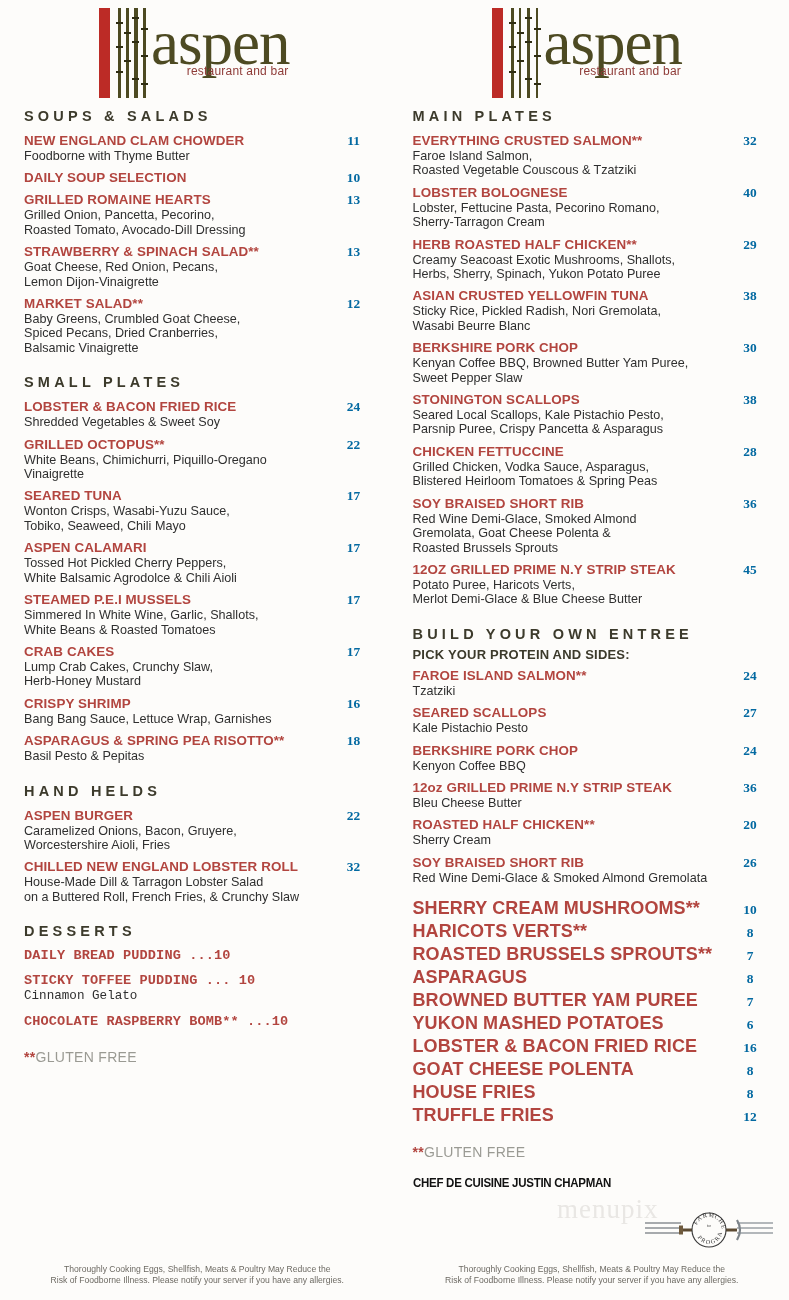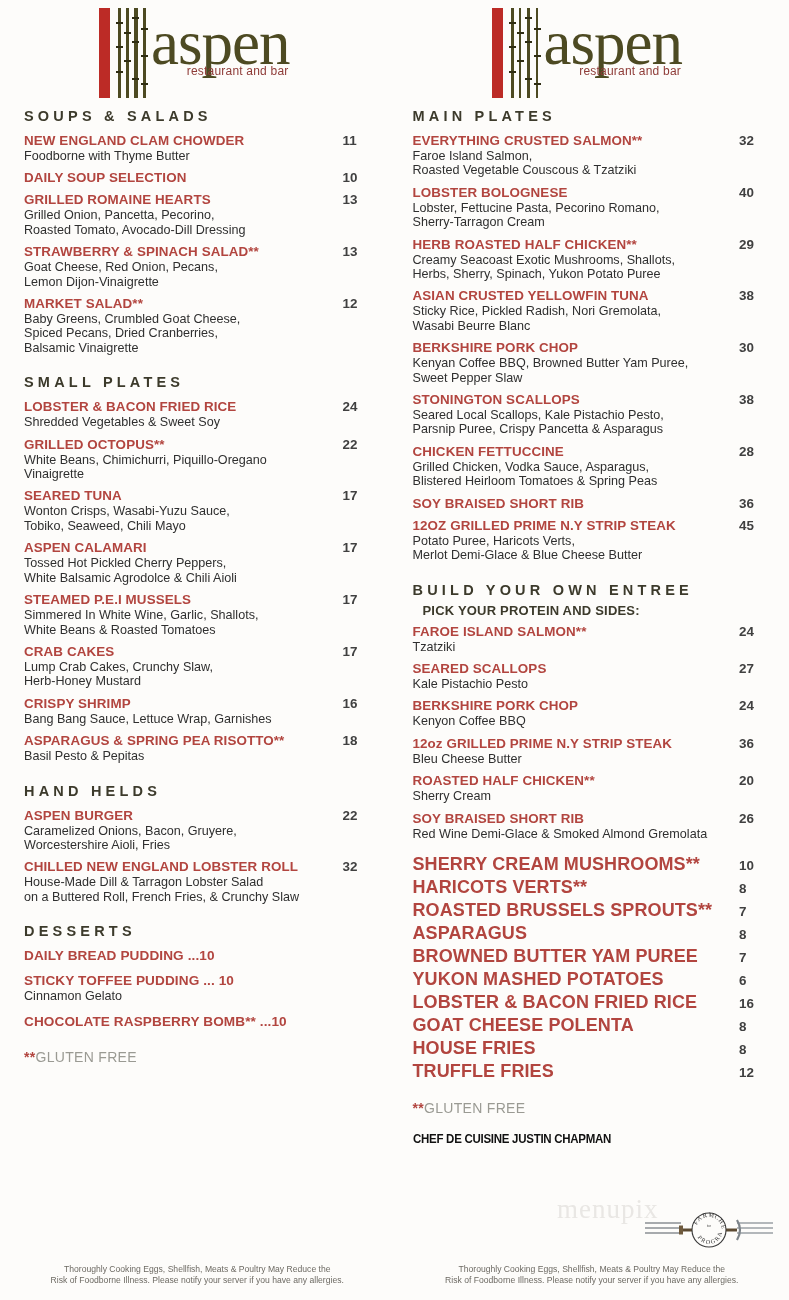--- a/index.html
+++ b/index.html
@@ -37,42 +37,42 @@
   }
 
   
   .section-title{
     color:#3c3a2b;font-weight:bold;font-size:14.5px;
     letter-spacing:4.2px;margin:0 0 9px 0;
   }
   .sec-spaced{margin-top:19px;}
   .subhead{
     color:#3c3a2b;font-weight:bold;font-size:13px;letter-spacing:.2px;
-    margin:-4px 0 6px 10px;
+    margin:-4px 0 6px 0;
   }
 
   .item{margin-bottom:7px;position:relative;}
   .item-head{display:flex;align-items:flex-start;justify-content:space-between;}
   .item-name{
     color:#b2453f;font-weight:bold;font-size:13.4px;letter-spacing:.1px;
     line-height:15px;padding-right:8px;
   }
   .item-price{
-    color:#404040;font-weight:bold;font-size:13.4px;line-height:15px;
-    min-width:22px;text-align:left;flex:0 0 auto;
+    color:#0369a1;font-weight:bold;font-size:13.4px;line-height:15px;
+    min-width:22px;text-align:center;flex:0 0 auto;font-family:Liberation Serif, serif;
   }
   .item-desc{
     color:#2f2f2f;font-size:12.6px;line-height:14.4px;
     margin-top:1px;max-width:300px;
   }
   .col.right .item-desc{max-width:310px;}
 
   
   .dessert .item-name{font-size:13.6px;}
-  .dessert{margin-bottom:10px;}
+  .dessert{margin-bottom:10px;font-family:Liberation Mono, monospace;}
 
   
   .side-row{display:flex;justify-content:space-between;align-items:baseline;margin-bottom:7px;}
   .side-row .item-name{font-size:18px;}
 
   
   .gf-note{
     font-size:14px;color:#9a9a93;letter-spacing:.3px;margin-top:20px;
   }
   .gf-note .ast{color:#b2453f;font-weight:bold;}
@@ -344,20 +344,21 @@
             <div class="item-name">CHICKEN FETTUCCINE</div>
             <div class="item-price">28</div>
           </div>
           <div class="item-desc">Grilled Chicken, Vodka Sauce, Asparagus,<br>Blistered Heirloom Tomatoes &amp; Spring Peas</div>
         </div>
         <div class="item">
           <div class="item-head">
             <div class="item-name">SOY BRAISED SHORT RIB</div>
             <div class="item-price">36</div>
           </div>
+          <div class="item-desc">Red Wine Demi-Glace, Smoked Almond<br>Gremolata, Goat Cheese Polenta &amp;<br>Roasted Brussels Sprouts</div>
         </div>
         <div class="item">
           <div class="item-head">
             <div class="item-name">12OZ GRILLED PRIME N.Y STRIP STEAK</div>
             <div class="item-price">45</div>
           </div>
           <div class="item-desc">Potato Puree, Haricots Verts,<br>Merlot Demi-Glace &amp; Blue Cheese Butter</div>
         </div>
       </div>
 

